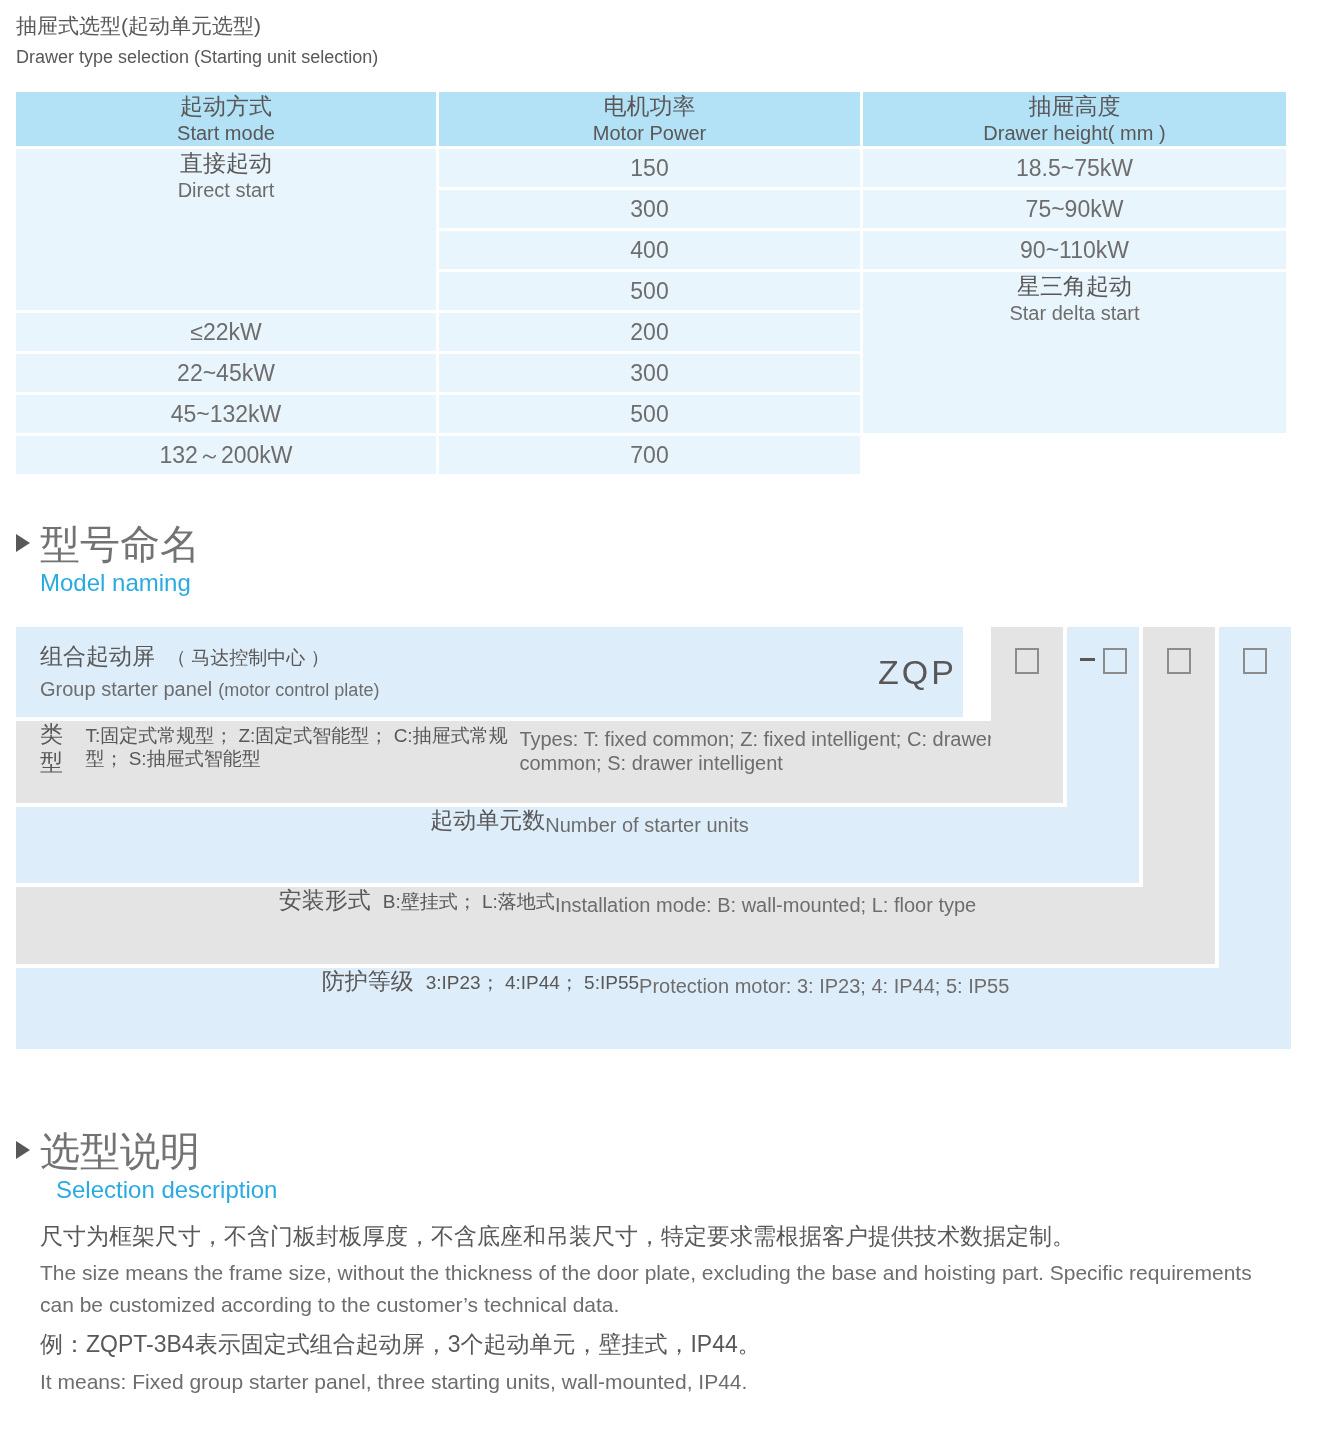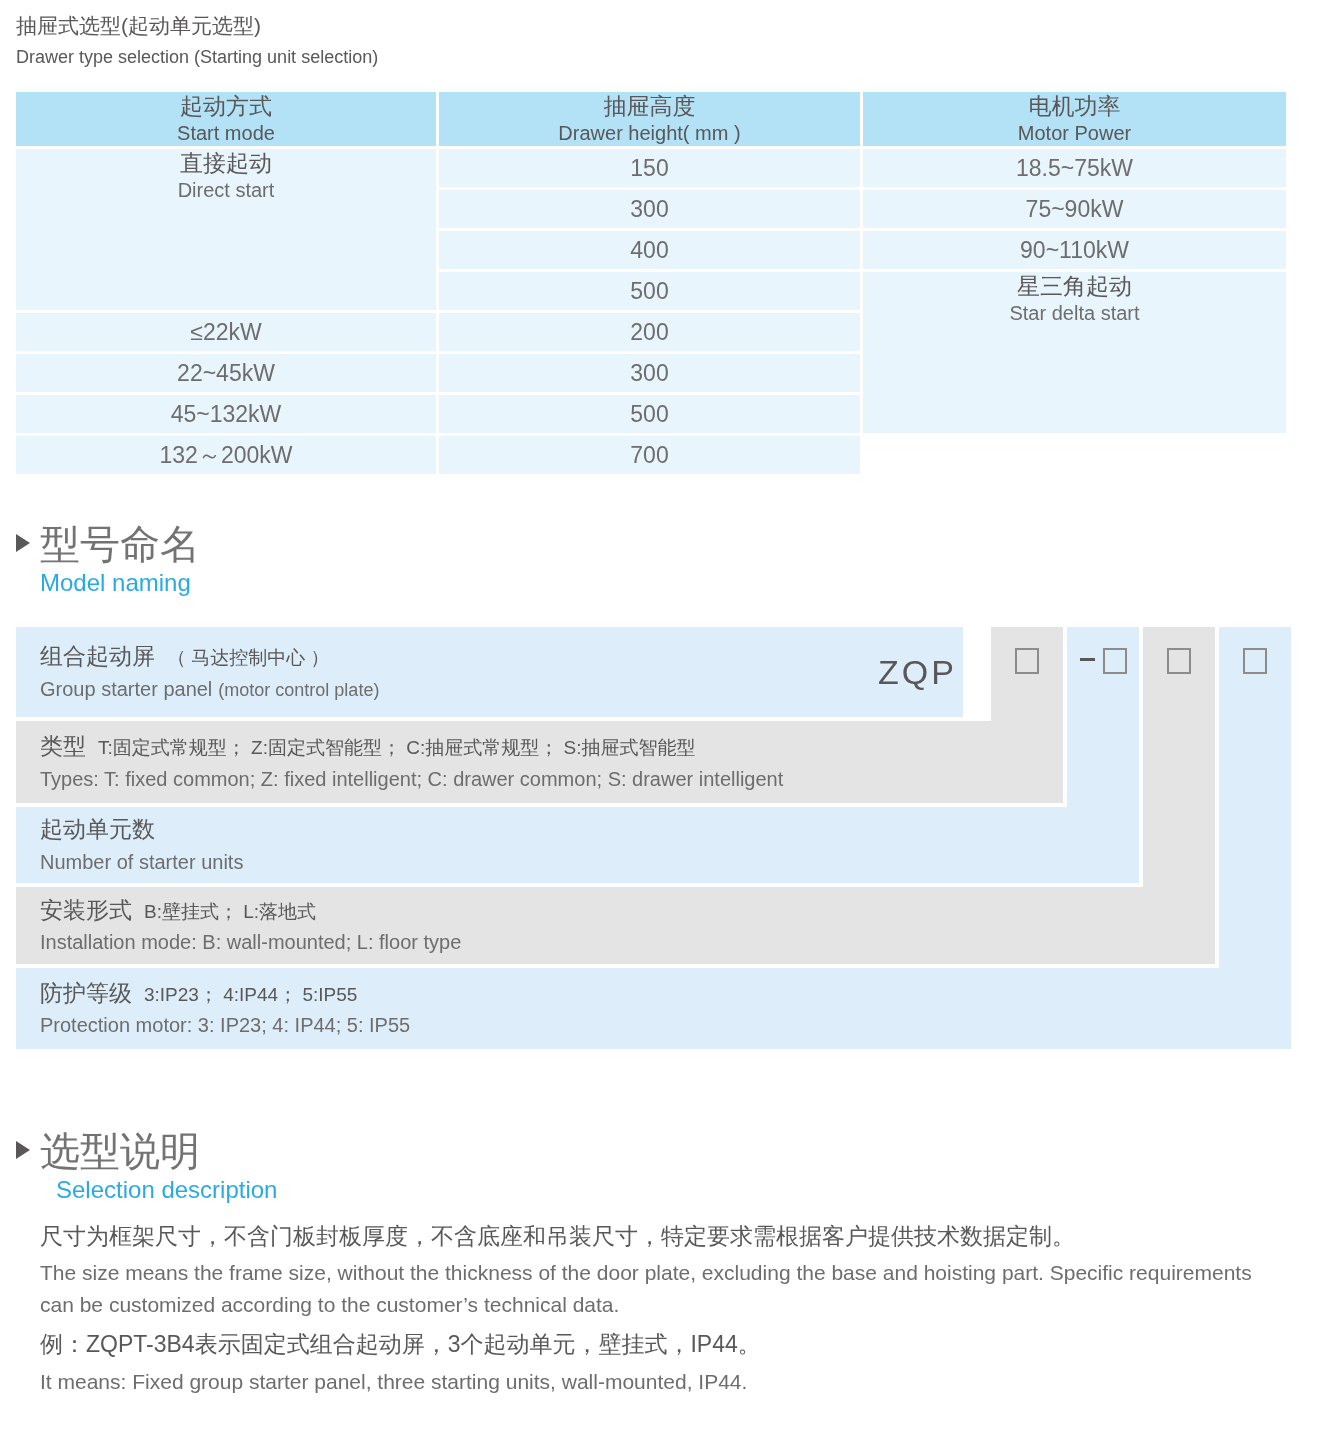--- a/index.html
+++ b/index.html
@@ -59,21 +59,21 @@
   .head-model{margin-top:48px;}
   .head-desc{margin-top:80px;}
   .head-desc .en{margin-left:16px;}
 
   
   .naming{
     position:relative;
     margin:30px 0 0 16px;
     width:1275px;height:422px;
   }
-  .nrow{position:relative;margin-bottom:4px;display:flex;flex-direction:column;justify-content:center;padding-left:24px;box-sizing:border-box;line-height:1.2;}
+  .nrow{position:relative;margin-bottom:4px;display:flex;flex-direction:row;justify-content:center;padding-left:24px;box-sizing:border-box;line-height:1.2;}
   .nrow .l1{display:flex;align-items:baseline;}
   .nrow .zh-main{font-size:23px;color:#595757;}
   .nrow .zh-sub{font-size:19px;color:#595757;margin-left:12px;}
   .nrow .l2{margin-top:6px;display:flex;align-items:baseline;}
   .nrow .en-main{font-size:20px;color:#6e6d6d;}
   .nrow .en-sub{font-size:18px;color:#6e6d6d;margin-left:6px;}
   .nblue{background:#ddeefa;}
   .ngray{background:#e4e4e4;}
   .nrow1{width:947px;height:90px;flex-direction:row !important;justify-content:space-between;align-items:center;padding-right:6px;}
   .nrow1 .txt{display:flex;flex-direction:column;justify-content:center;}
@@ -102,26 +102,26 @@
 
   <div class="page-title">抽屉式选型(起动单元选型)</div>
   <div class="page-subtitle">Drawer type selection (Starting unit selection)</div>
 
   <div class="sel-table">
     <div class="th">
       <span class="zh">起动方式</span>
       <span class="en">Start mode</span>
     </div>
     <div class="th">
+      <span class="zh">电机功率</span>
+      <span class="en">Motor Power</span>
+    </div>
+    <div class="th">
       <span class="zh">抽屉高度</span>
       <span class="en">Drawer height( mm )</span>
-    </div>
-    <div class="th">
-      <span class="zh">电机功率</span>
-      <span class="en">Motor Power</span>
     </div>
 
     <div class="group">
       <span class="zh">直接起动</span>
       <span class="en">Direct start</span>
     </div>
     <div class="td">150</div>
     <div class="td">18.5~75kW</div>
     <div class="td">300</div>
     <div class="td">75~90kW</div>

